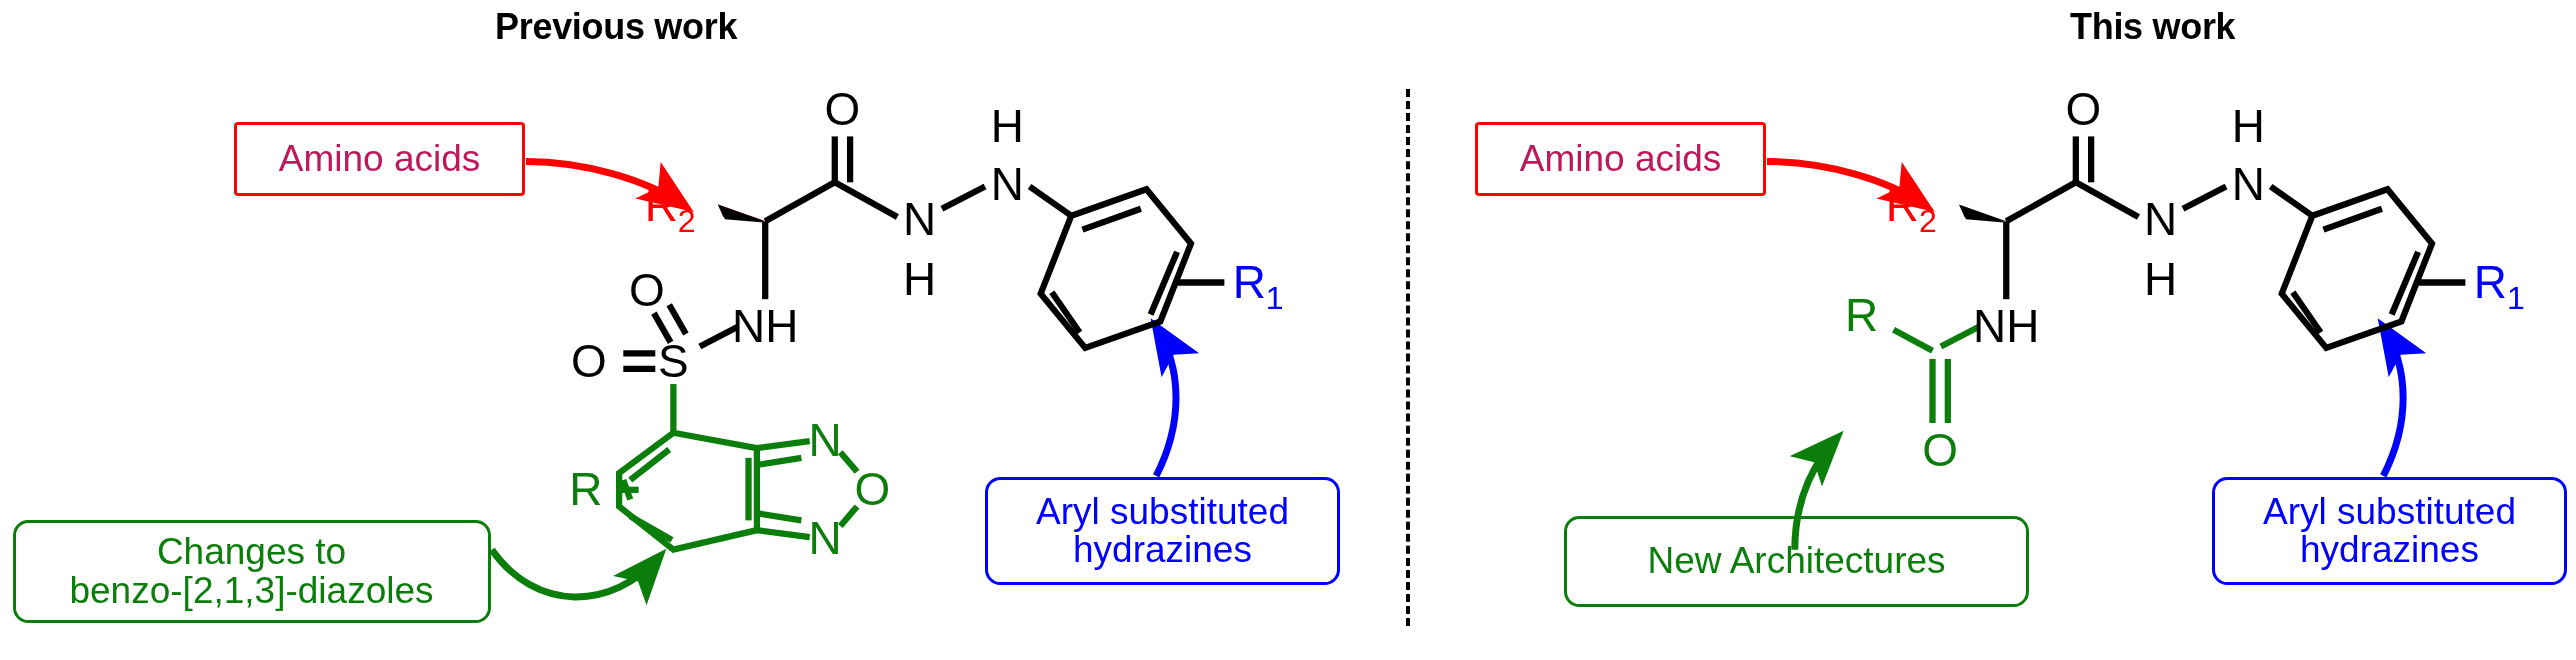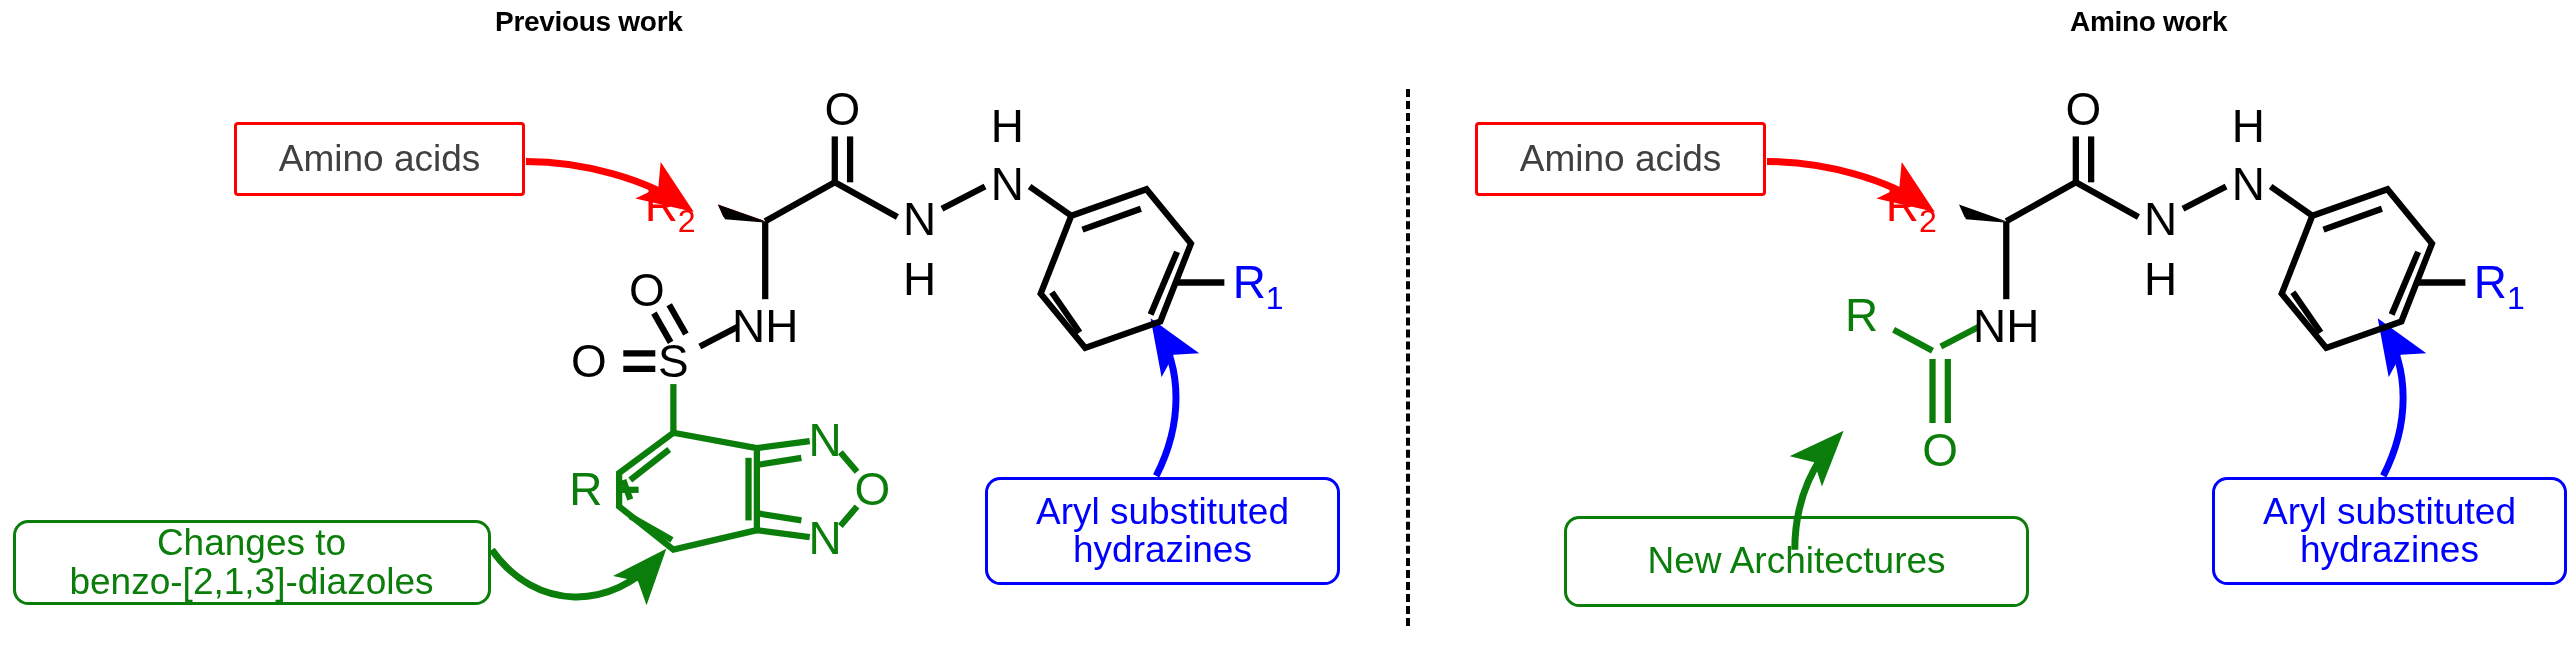--- a/index.html
+++ b/index.html
@@ -1,26 +1,26 @@
 <!DOCTYPE html>
 <html style="font-size:11px"><head>
 <meta charset="utf-8">
 <style>
   html,body{margin:0;padding:0;background:#ffffff;}
   body{width:2576px;height:661px;font-family:"Liberation Sans",sans-serif;overflow:hidden;position:relative;}
   .fig{position:absolute;inset:0;width:2576px;height:661px;}
-  .panel-title{position:absolute;font-weight:bold;font-size:28px;color:#000;white-space:nowrap;letter-spacing:-0.3px;}
+  .panel-title{position:absolute;font-weight:bold;font-size:36px;color:#000;white-space:nowrap;letter-spacing:-0.3px;}
   #title-prev{left:495px;top:5.6px;}
   #title-this{left:2070px;top:5.6px;}
   .callout{position:absolute;box-sizing:border-box;background:#fff;display:flex;align-items:center;justify-content:center;text-align:center;line-height:1.03;white-space:pre-line;}
-  .callout.red{border:3.5px solid #FF0000;color:#404040;border-radius:4px;}
+  .callout.red{border:3.5px solid #FF0000;color:#be185d;border-radius:4px;}
   .callout.green{border:3.5px solid #0B7D0B;color:#0B7D0B;border-radius:15.3px;}
   .callout.blue{border:3.5px solid #0000FF;color:#0000FF;border-radius:15.3px;text-align:center;}
   #box-amino-left{left:234px;top:122px;width:291px;height:74px;font-size:37px;}
-  #box-changes{left:12.5px;top:520px;width:478px;height:85px;font-size:37px;}
+  #box-changes{left:12.5px;top:520px;width:478px;height:103px;font-size:37px;}
   #box-aryl-left{left:985px;top:477px;width:355px;height:108px;font-size:37px;}
   #box-amino-right{left:1475px;top:122px;width:291px;height:74px;font-size:37px;}
   #box-newarch{left:1564px;top:516px;width:465px;height:91px;font-size:37px;}
   #box-aryl-right{left:2212px;top:477px;width:355px;height:108px;font-size:37px;}
   svg{position:absolute;left:0;top:0;overflow:visible;}
   .bk{stroke:#000;stroke-width:9;fill:none;stroke-linecap:butt;}
   .gr{stroke:#0B7D0B;stroke-width:9;fill:none;stroke-linecap:butt;}
   .atom{font-family:"Liberation Sans",sans-serif;font-size:66px;font-weight:400;}
   .atom-k{fill:#000;}
   .atom-g{fill:#0B7D0B;}
@@ -28,21 +28,21 @@
   .atom-b{fill:#0000FF;}
   .sub{font-size:46px;}
   .divider{position:absolute;left:1406px;top:89px;width:0;height:537px;border-left:4.9px dashed #000;}
 </style>
 </head>
 <body>
 
 <div class="fig">
 
   <div class="panel-title" id="title-prev">Previous work</div>
-  <div class="panel-title" id="title-this">Amino work</div>
+  <div class="panel-title" id="title-this">This work</div>
 
   <div class="divider"></div>
 
   <div class="callout red" id="box-amino-left">Amino acids</div>
   <div class="callout green" id="box-changes">Changes to
 benzo-[2,1,3]-diazoles</div>
   <div class="callout blue" id="box-aryl-left">Aryl substituted
 hydrazines</div>
 
   <div class="callout red" id="box-amino-right">Amino acids</div>

